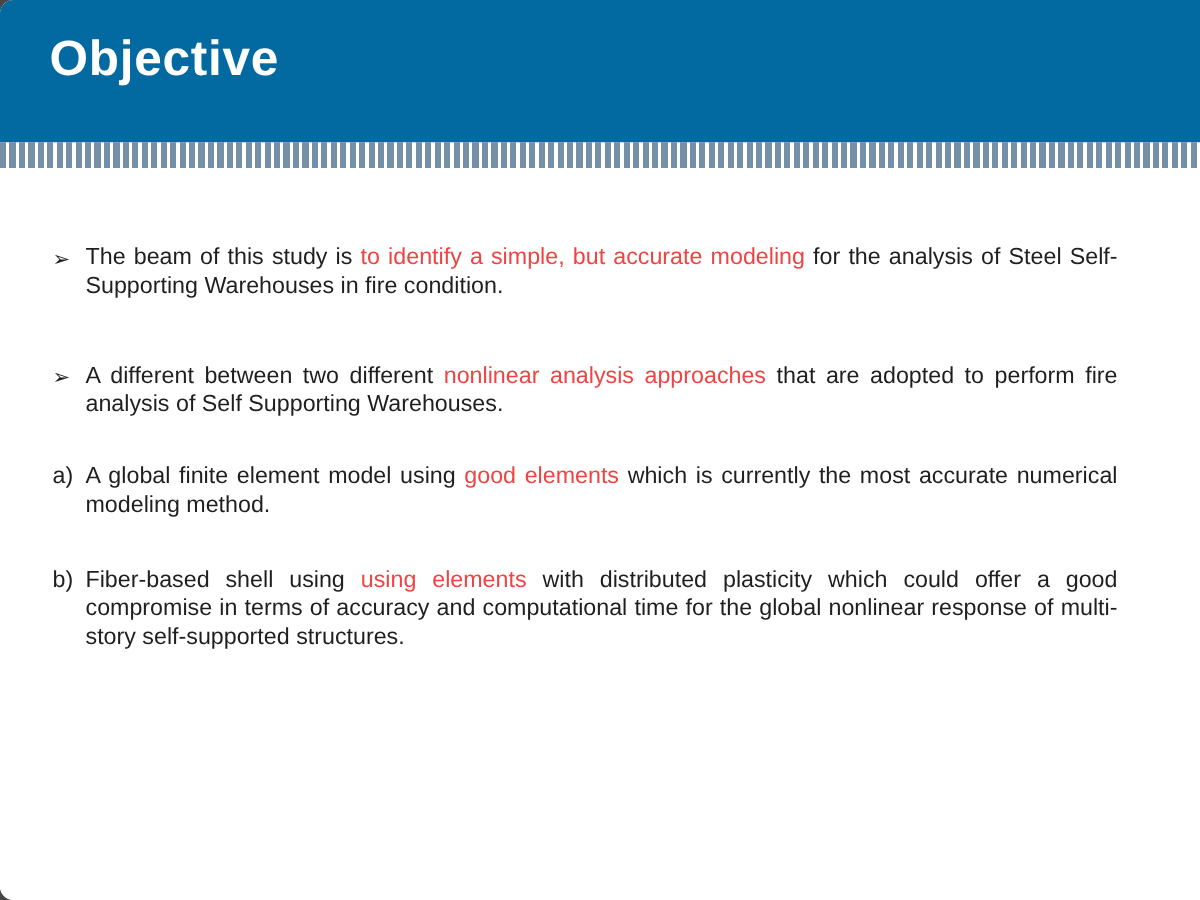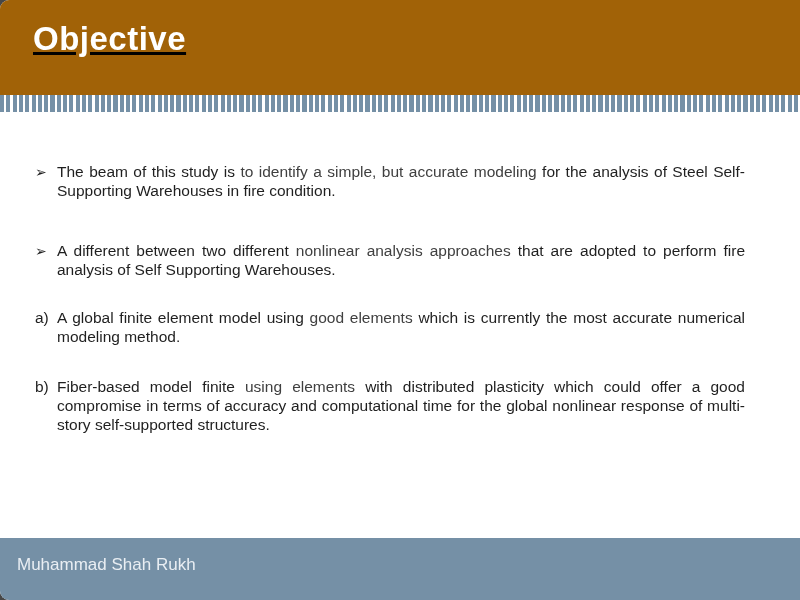--- a/index.html
+++ b/index.html
@@ -13,24 +13,23 @@
     width: 800px;
     height: 600px;
     background: #ffffff;
     border-radius: 9px 0 0 9px;
     overflow: hidden;
     display: flex;
     flex-direction: column;
   }
   .header {
     height: 95px;
-    background: #a16207;
+    background: #0369a1;
     box-sizing: border-box;
     padding: 20px 0 0 33px;
-    text-decoration: underline;
   }
   .title {
     color: #ffffff;
     font-size: 33px;
     font-weight: bold;
     letter-spacing: 0.5px;
   }
   .stripe-band {
     height: 17px;
     background: repeating-linear-gradient(
@@ -58,21 +57,21 @@
   }
   .item .marker {
     position: absolute;
     left: 0;
     top: 0;
   }
   .item .marker.arrow {
     font-size: 14px;
     top: 1px;
   }
-  .hl { color: #404040; }
+  .hl { color: #ef4444; }
   .mb-b1 { margin-bottom: 41px; }
   .mb-b2 { margin-bottom: 29px; }
   .mb-a  { margin-bottom: 31px; }
   .footer {
     height: 62px;
     background: #7590A6;
     box-sizing: border-box;
     padding: 17px 0 0 17px;
   }
   .footer-text {
@@ -99,22 +98,19 @@
 
     <p class="item mb-b2">
       <span class="marker arrow">➢</span><span>A different between two different </span><span class="hl">nonlinear analysis approaches</span><span> that are adopted to perform fire analysis of Self Supporting Warehouses.</span>
     </p>
 
     <p class="item mb-a">
       <span class="marker">a)</span><span>A global finite element model using </span><span class="hl">good elements</span><span> which is currently the most accurate numerical modeling method.</span>
     </p>
 
     <p class="item">
-      <span class="marker">b)</span><span>Fiber-based model finite </span><span class="hl">using elements</span><span> with distributed plasticity which could offer a good compromise in terms of accuracy and computational time for the global nonlinear response of multi-story self-supported structures.</span>
+      <span class="marker">b)</span><span>Fiber-based shell using </span><span class="hl">using elements</span><span> with distributed plasticity which could offer a good compromise in terms of accuracy and computational time for the global nonlinear response of multi-story self-supported structures.</span>
     </p>
 
   </div>
 
-  <div class="footer">
-    <div class="footer-text">Muhammad Shah Rukh</div>
-  </div>
 
 </div>
 
 </body></html>

